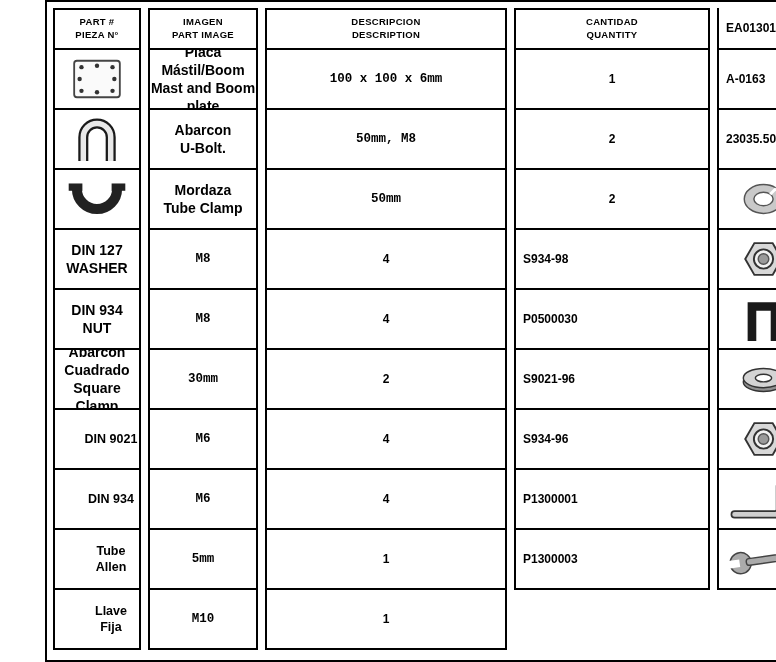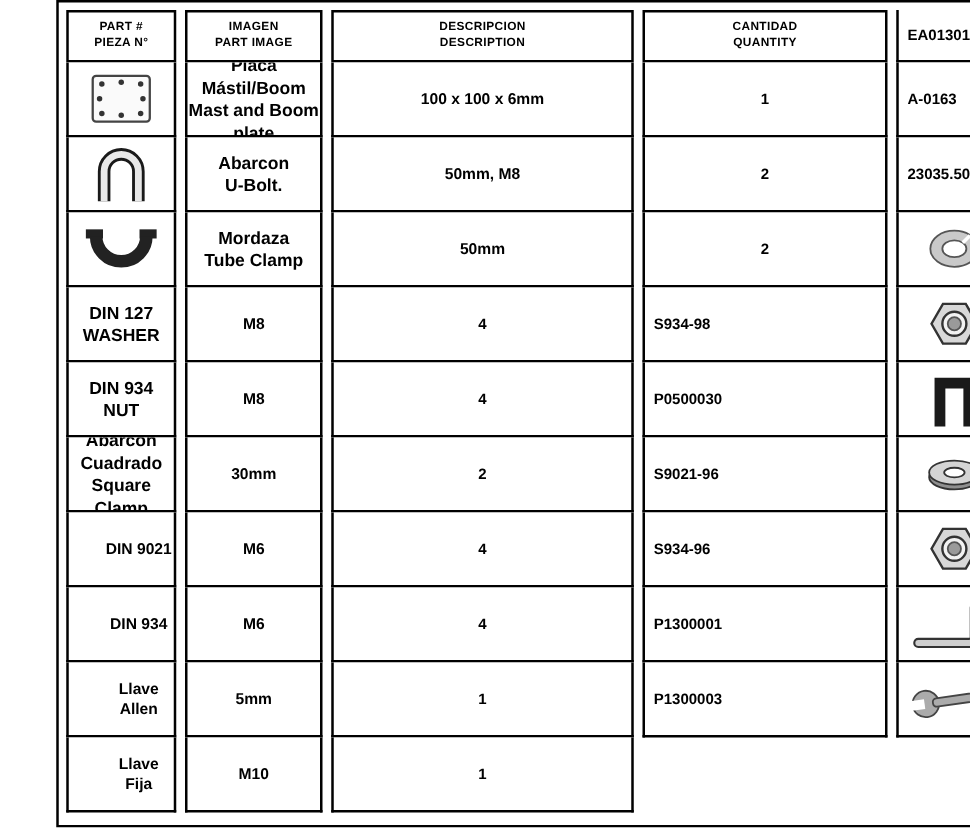--- a/index.html
+++ b/index.html
@@ -25,21 +25,21 @@
     display:flex;
     align-items:center;
     justify-content:center;
     overflow:hidden;
   }
   .cell.top{border-top:2px solid #000;}
   .head{flex-direction:column; font-weight:bold; font-size:9.5px; letter-spacing:.3px; line-height:1.35; text-align:center;}
   .part{justify-content:flex-start; padding-left:7px; font-weight:bold; font-size:12px;}
   .desc{flex-direction:column; font-weight:bold; font-size:14px; line-height:1.3; text-align:center;}
   .desc.lg{font-size:12.5px;padding-left:28px;}
-  .size{font-weight:bold; font-size:12.5px; text-align:center;}
+  .size{font-weight:bold; font-size:12.5px; text-align:center;font-family:Liberation Mono, monospace;}
   .qty{font-weight:bold; font-size:12px;}
   .imgcell svg{display:block;}
 </style>
 </head>
 <body>
 
 <div class="frame">
   <div class="grid">
 
     <div class="cell head top">
@@ -182,21 +182,21 @@
     <div class="cell qty">4</div>
 
     <div class="cell part">P1300001</div>
     <div class="cell imgcell">
       <svg width="92" height="50" viewBox="0 0 92 52">
         <path d="M16,42 H58 Q63,42 63,37 V13" fill="none" stroke="#333" stroke-width="8.5" stroke-linecap="round"></path>
         <path d="M16,42 H58 Q63,42 63,37 V13" fill="none" stroke="#cfcfcf" stroke-width="5" stroke-linecap="round"></path>
       </svg>
     </div>
     <div class="cell desc lg">
-      <div>Llave Allen</div>
+      <div>Tube Allen</div>
       <div></div>
     </div>
     <div class="cell size">5mm</div>
     <div class="cell qty">1</div>
 
     <div class="cell part">P1300003</div>
     <div class="cell imgcell">
       <svg width="92" height="50" viewBox="0 0 92 52">
         <g transform="rotate(-8 46 27)">
           <circle cx="22" cy="27" r="11" fill="#ababab" stroke="#444" stroke-width="1.5"></circle>

